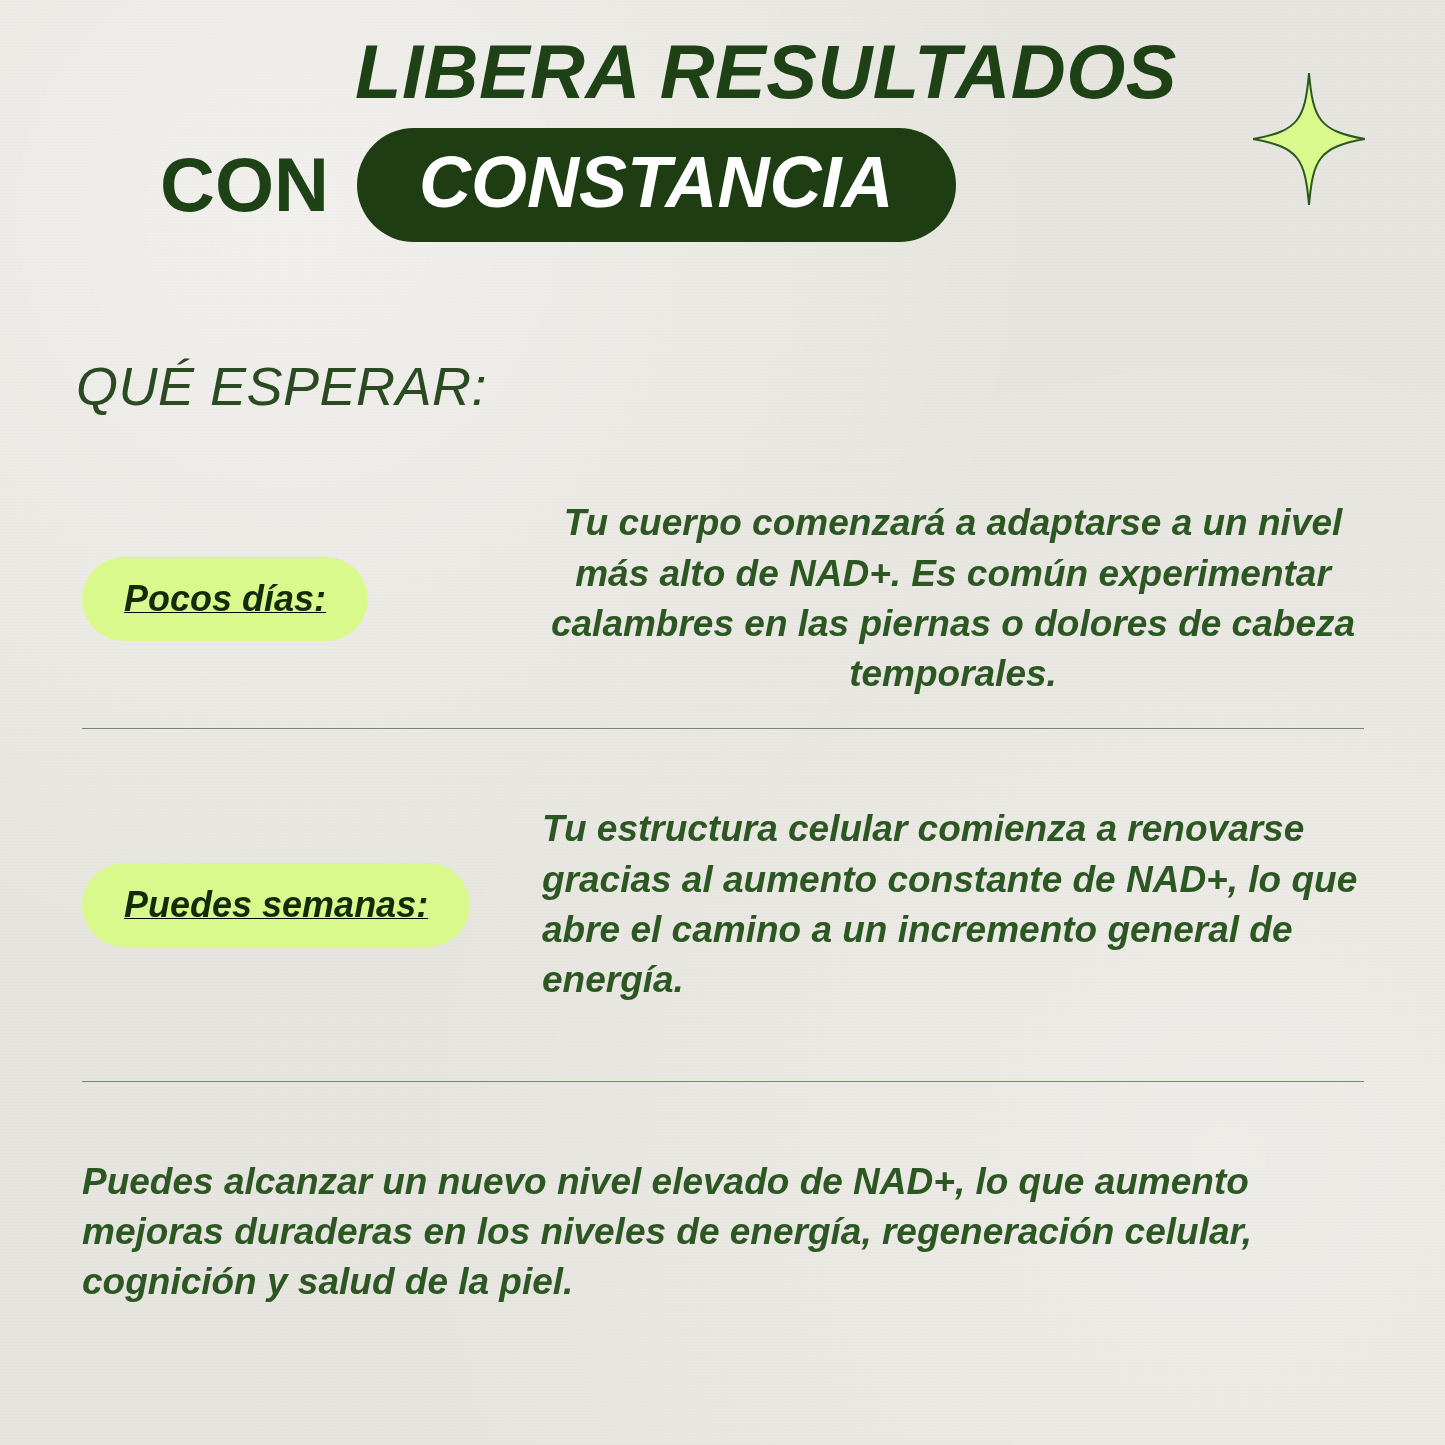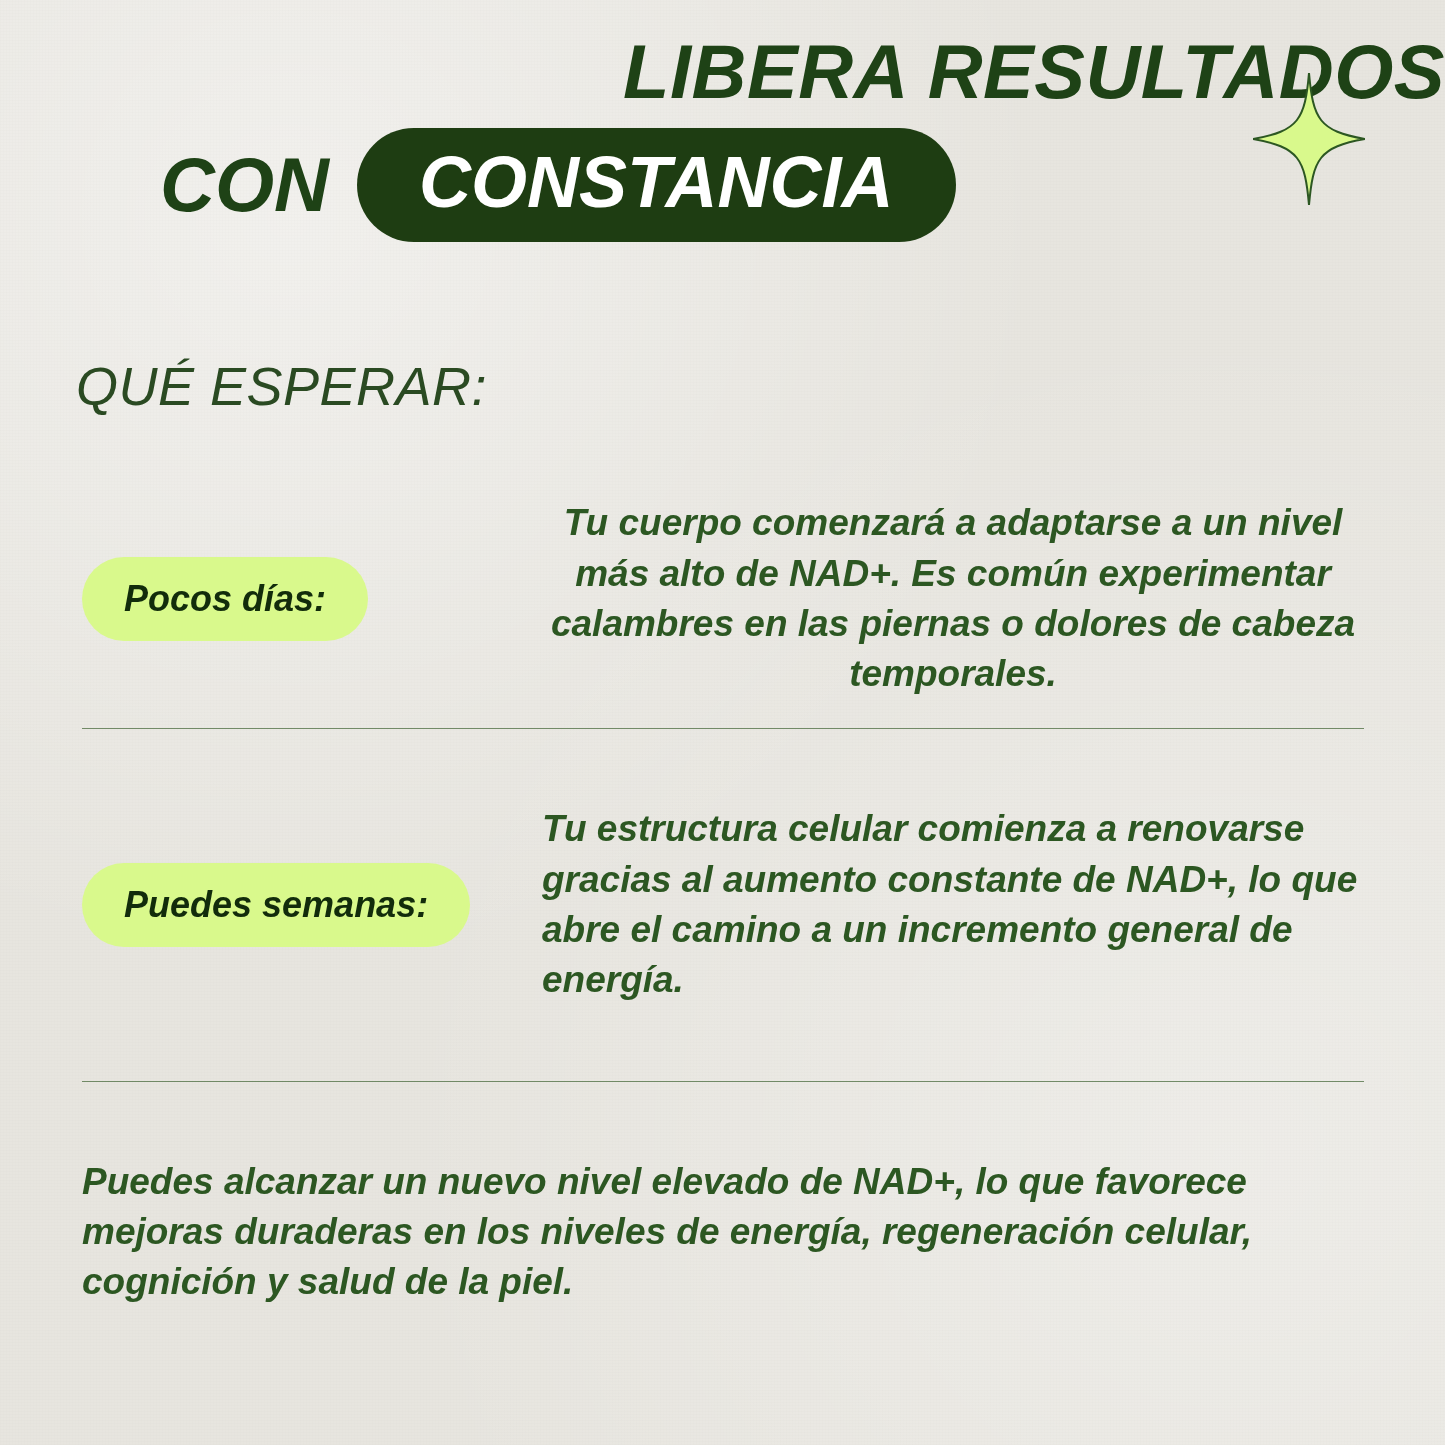--- a/index.html
+++ b/index.html
@@ -40,36 +40,35 @@
     left: 0;
     top: 34px;
     width: 1445px;
   }
   .headline-1 {
     font-size: 76px;
     font-weight: bold;
     font-style: italic;
     color: #1e4216;
     letter-spacing: 0.5px;
-    text-align: right;
+    text-align: center;
     padding-left: 87px;
     line-height: 1.0;
     white-space: nowrap;
   }
   .headline-row {
     display: flex;
     align-items: center;
     padding-left: 160px;
     margin-top: 18px;
     gap: 28px;
   }
   .headline-2 {
     font-size: 76px;
     font-weight: bold;
-    font-style: italic;
     color: #1e4216;
     line-height: 1.0;
   }
   .pill-dark {
     background: #1e3d12;
     border-radius: 70px;
     padding: 18px 62px 24px 62px;
     display: inline-block;
   }
   .pill-dark-text {
@@ -122,20 +121,21 @@
     background: #4a6b3d;
     width: 1282px;
     opacity: 0.75;
   }
 
   .label-col {
     width: 450px;
     display: flex;
     align-items: center;
     justify-content: flex-start;
+    text-decoration: underline;
   }
   .pill-light {
     background: #d9f98c;
     border-radius: 60px;
     padding: 22px 42px;
     display: inline-block;
   }
   .pill-light-text {
     font-size: 36px;
     font-weight: bold;
@@ -207,18 +207,18 @@
       </div>
       <div class="desc-col">
         <div class="desc-text">Tu estructura celular comienza a renovarse gracias al aumento constante de NAD+, lo que abre el camino a un incremento general de energía.</div>
       </div>
     </div>
 
     <div class="divider"></div>
 
     <div class="row row-3">
       <div class="desc-col">
-        <div class="desc-text">Puedes alcanzar un nuevo nivel elevado de NAD+, lo que favorece mejoras duraderas en los niveles de energía, regeneración celular, cognición y salud de la piel.</div>
+        <div class="desc-text">Puedes alcanzar un nuevo nivel elevado de NAD+, lo que aumento mejoras duraderas en los niveles de energía, regeneración celular, cognición y salud de la piel.</div>
       </div>
     </div>
 
   </div>
 </div>
 
 </body></html>

